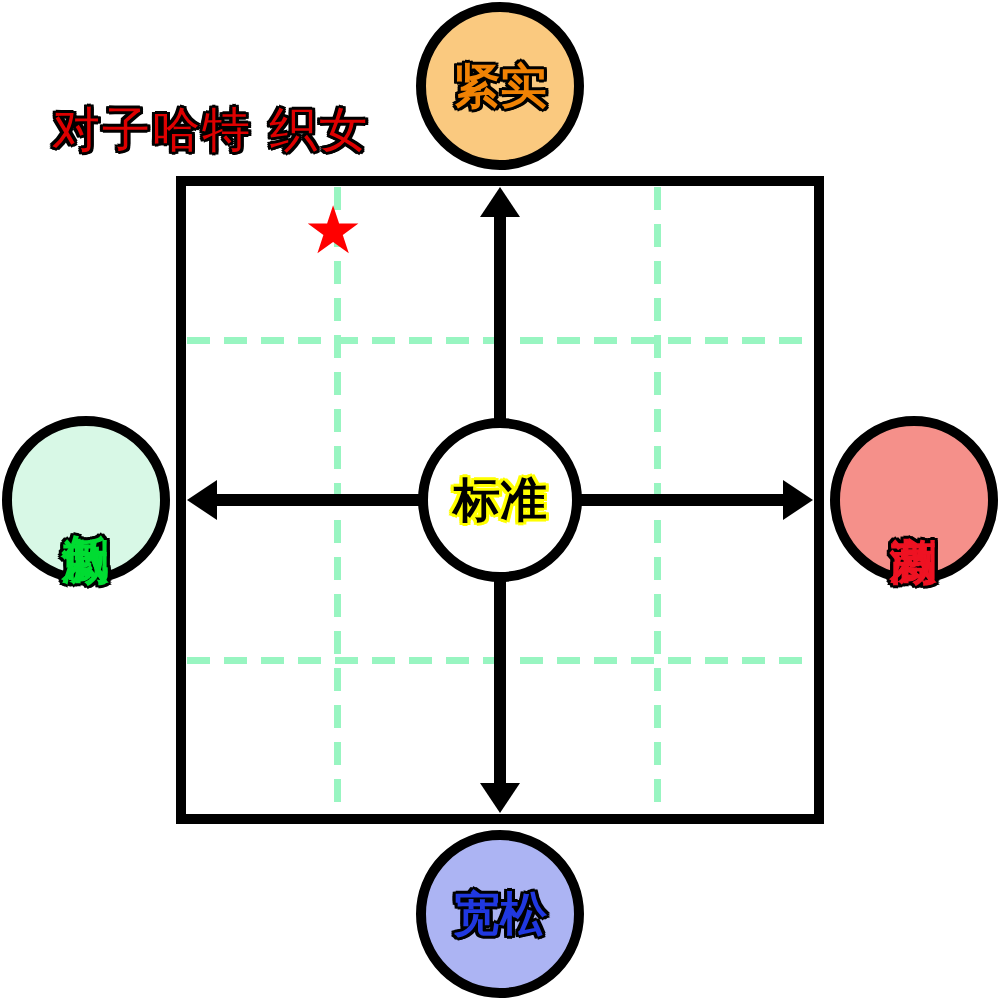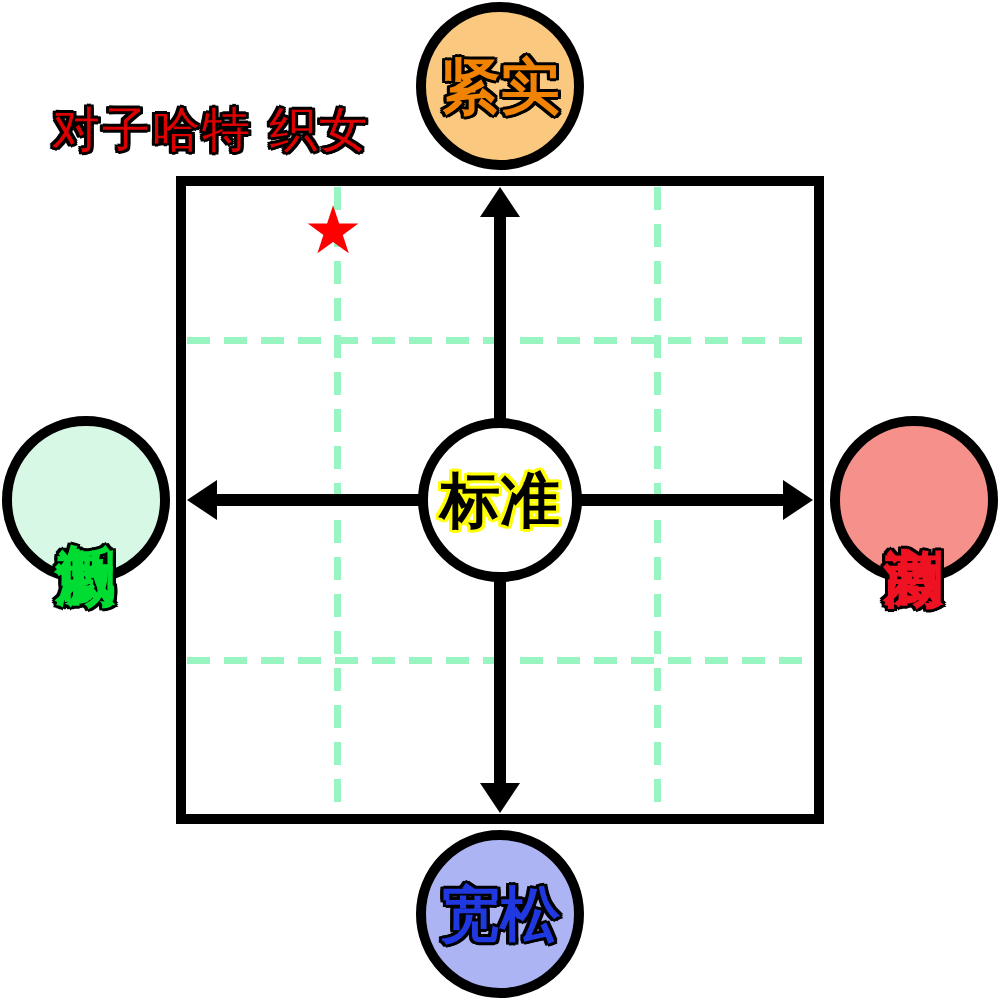--- a/index.html
+++ b/index.html
@@ -127,21 +127,21 @@
   .node-left   { left: 2px;   top: 416px; background: var(--left-fill, #d8f8e6); }
   .node-right  { left: 830px; top: 416px; background: var(--right-fill, #f5908a); }
   .node-center {
     left: 418px; top: 418px;
     width: 164px; height: 164px;
     background: var(--center-fill, #ffffff);
     z-index: 4;
   }
 
   .node-label {
-    font-size: 60px;
+    font-size: 47px;
     font-weight: bold;
     line-height: 1.05;
     white-space: nowrap;
   }
   .outline-black {
     text-shadow:
       3px 0 0 #000, -3px 0 0 #000, 0 3px 0 #000, 0 -3px 0 #000,
       2px 2px 0 #000, -2px 2px 0 #000, 2px -2px 0 #000, -2px -2px 0 #000,
       3px 2px 0 #000, -3px 2px 0 #000, 3px -2px 0 #000, -3px -2px 0 #000;
   }

